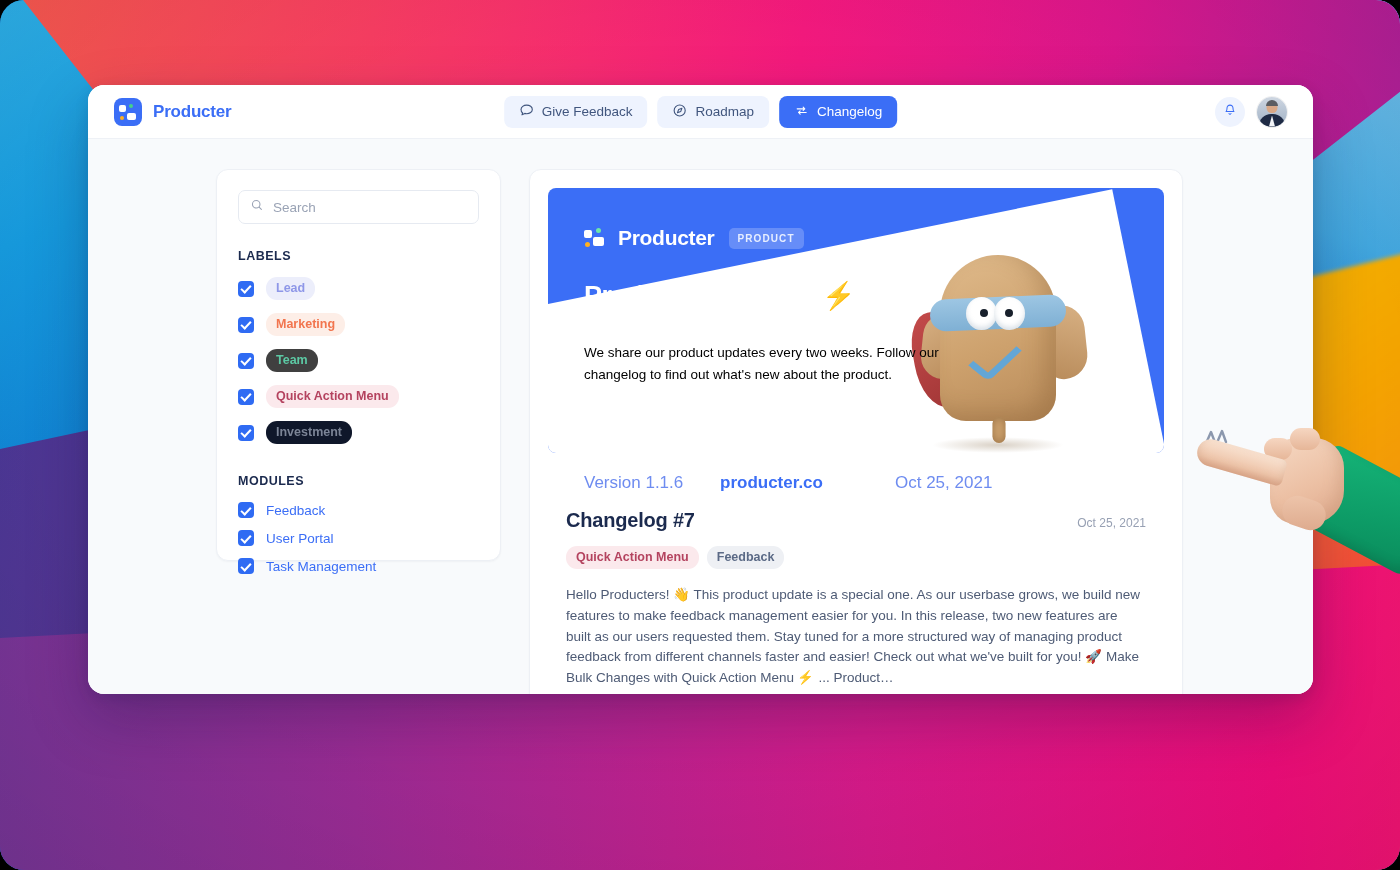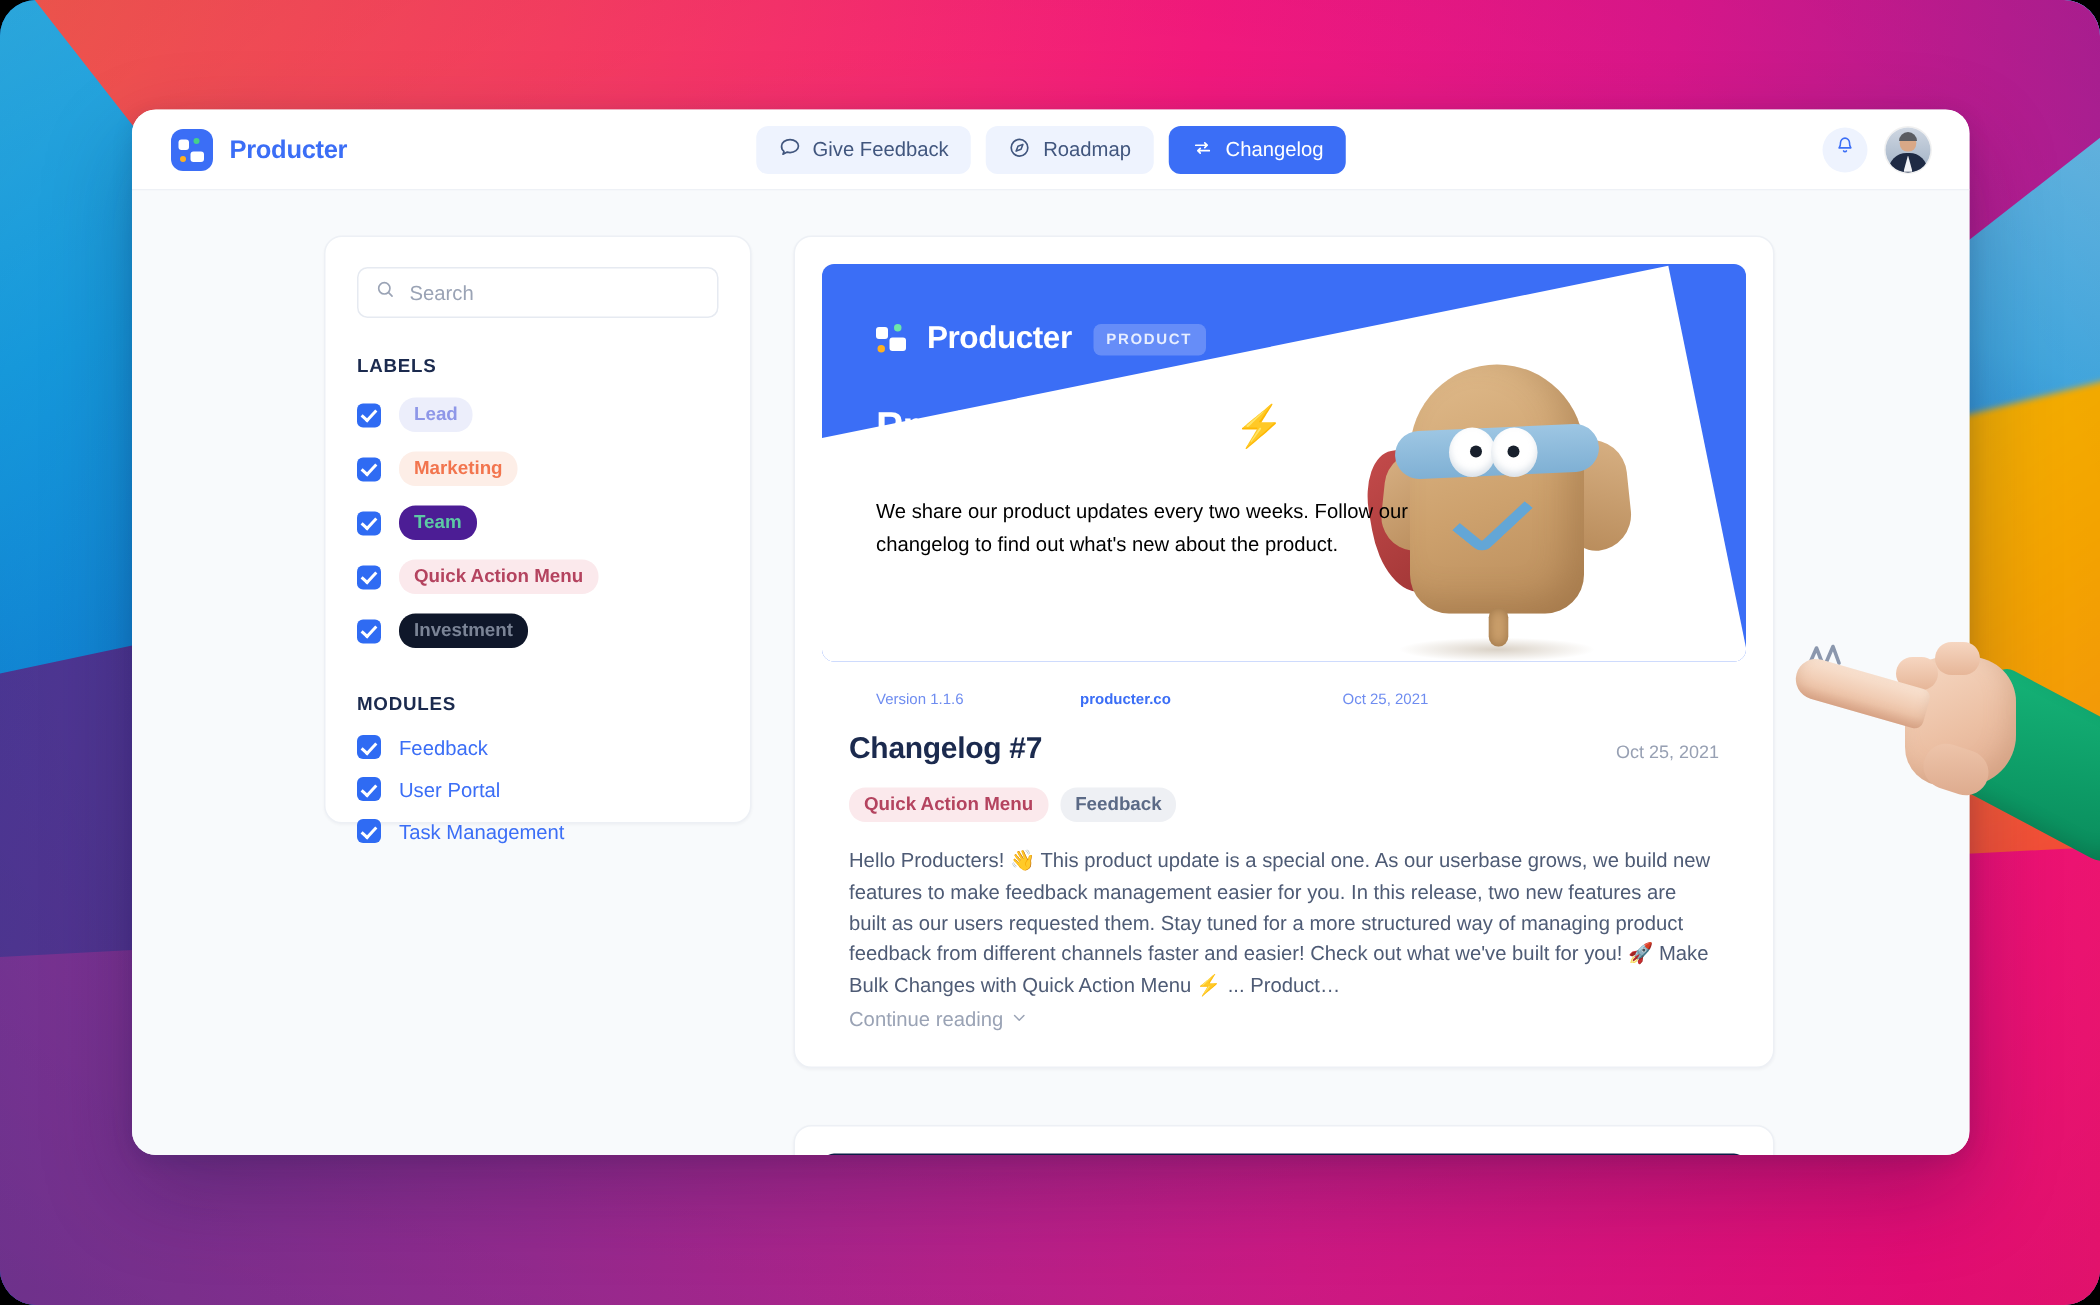--- a/index.html
+++ b/index.html
@@ -86,22 +86,22 @@
   #root {
     position: relative;
     width: 1400px; height: 870px;
     border-radius: 24px;
     overflow: hidden;
   }
 
   
   #app-window {
     position: absolute;
-    left: 88px; top: 73px;
-    width: 1225px; height: 697px;
+    left: 88px; top: 85px;
+    width: 1225px; height: 609px;
     background: #f8fafc;
     border-radius: 16px;
     overflow: hidden;
     box-shadow: 0 24px 60px rgba(10,20,60,.28), 0 4px 14px rgba(10,20,60,.12);
   }
 
   
   .topbar {
     position: relative;
     height: 54px;
@@ -400,21 +400,21 @@
   .m-shadow {
     position: absolute; left: 26px; bottom: -4px;
     width: 132px; height: 16px;
     background: radial-gradient(ellipse at center, rgba(120,90,50,.28) 0%, rgba(120,90,50,0) 70%);
   }
 
   
   .meta-row {
     display: flex; align-items: center;
     padding: 20px 36px 4px 36px;
-    font-size: 10px;
+    font-size: 17px;
   }
   .meta-version { color: #6e8cf0; width: 136px; }
   .meta-link { color: #3b6ef6; font-weight: 600; width: 175px; }
   .meta-date { color: #6e8cf0; }
 
   
   .cl-head {
     display: flex; align-items: baseline; justify-content: space-between;
     padding: 0 18px;
     margin-top: 12px;
@@ -607,21 +607,21 @@
             <div class="opt-row">
               <span class="cb"></span>
               <span class="chip" style="color: rgb(142, 151, 232); background: rgb(236, 238, 251);">Lead</span>
             </div>
             <div class="opt-row">
               <span class="cb"></span>
               <span class="chip" style="color: rgb(242, 117, 78); background: rgb(253, 238, 231);">Marketing</span>
             </div>
             <div class="opt-row">
               <span class="cb"></span>
-              <span class="chip" style="color: rgb(92, 201, 164); background: #4c1d95;">Team</span>
+              <span class="chip" style="color: rgb(92, 201, 164); background: #404040;">Team</span>
             </div>
             <div class="opt-row">
               <span class="cb"></span>
               <span class="chip" style="color: rgb(180, 67, 95); background: rgb(251, 233, 236);">Quick Action Menu</span>
             </div>
             <div class="opt-row">
               <span class="cb"></span>
               <span class="chip" style="color: rgb(123, 132, 150); background: #0f172a;">Investment</span>
             </div>
           </div>

